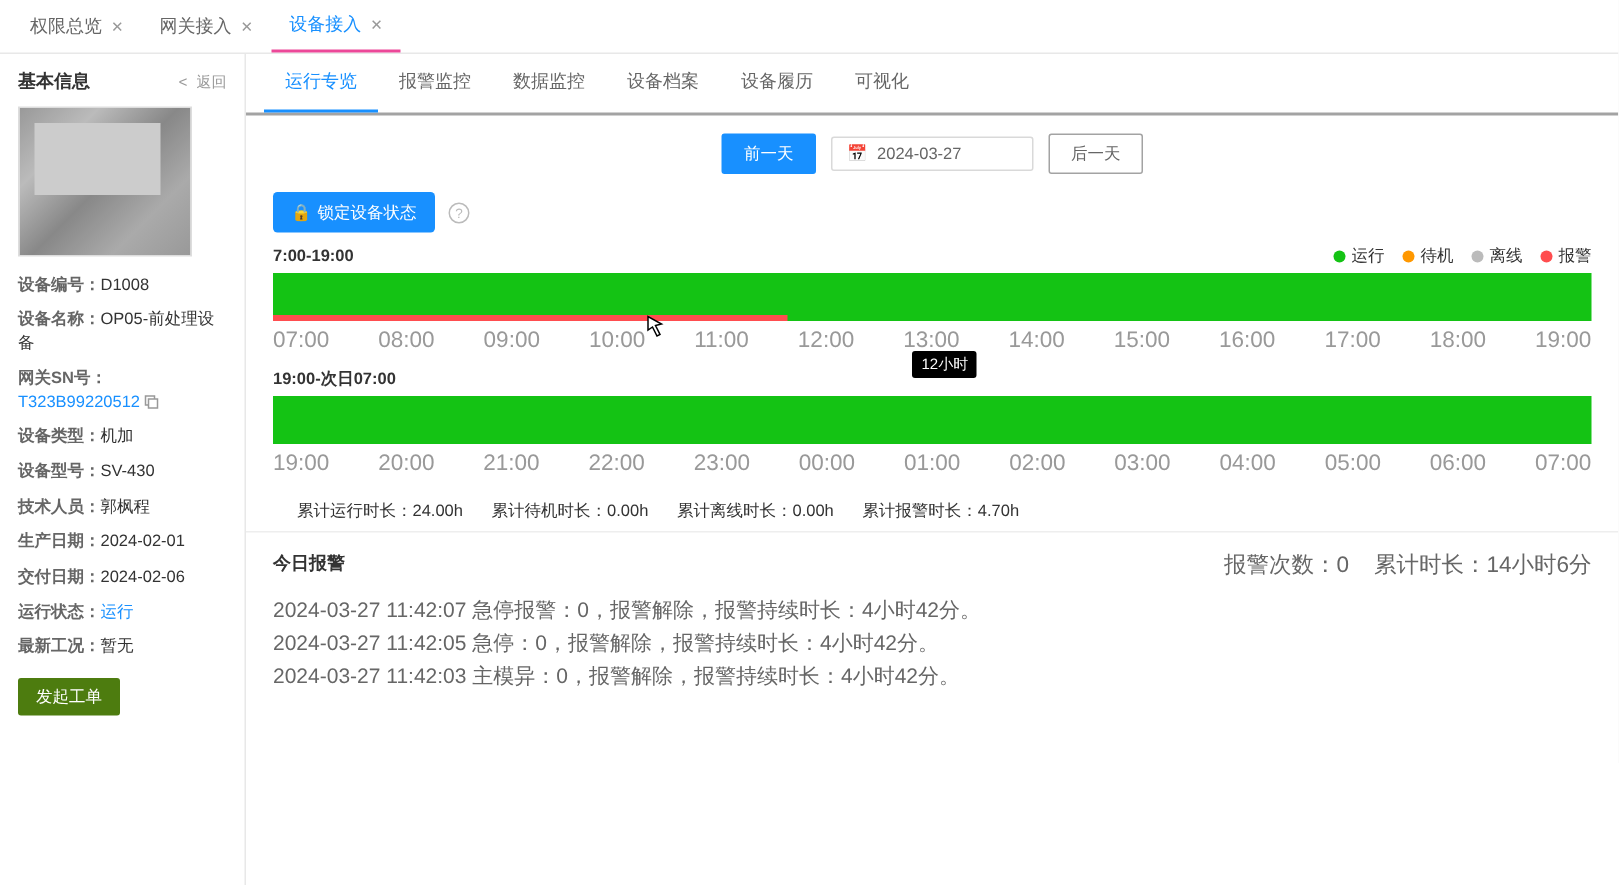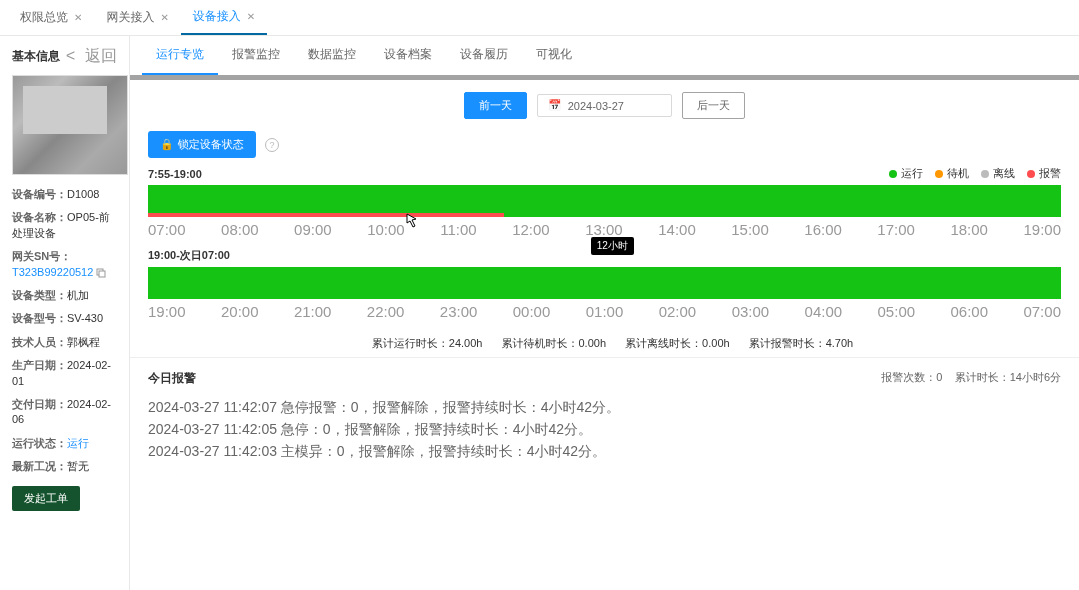--- a/index.html
+++ b/index.html
@@ -2,42 +2,42 @@
 <html><head>
   <meta charset="utf-8">
   <style>
     * { margin: 0; padding: 0; box-sizing: border-box; }
     body { font-family: -apple-system, "Microsoft YaHei", sans-serif; font-size: 12px; background: #f5f5f5; color: #333; }
     .app { display: flex; flex-direction: column; height: 590px; width: 1079px; background: #fff; }
     
     
     .top-tabs { display: flex; border-bottom: 1px solid #e8e8e8; background: #fff; padding: 0 8px; }
     .top-tab { padding: 8px 12px; display: flex; align-items: center; gap: 6px; cursor: pointer; font-size: 12px; color: #666; }
-    .top-tab.active { color: #1890ff; border-bottom: 2px solid #0369a1; }
+    .top-tab.active { color: #1890ff; border-bottom: 2px solid #ec4899; }
     .tab-close { color: #999; font-size: 10px; }
     
     
     .main { display: flex; flex: 1; overflow: hidden; }
     
     
-    .sidebar { width: 130px; border-right: 1px solid #e8e8e8; padding: 10px 12px; overflow-y: auto; }
+    .sidebar { width: 164px; border-right: 1px solid #e8e8e8; padding: 10px 12px; overflow-y: auto; }
     .sidebar-header { display: flex; justify-content: space-between; align-items: center; margin-bottom: 8px; }
     .sidebar-title { font-weight: bold; font-size: 12px; }
-    .sidebar-back { color: #999; font-size: 16px; cursor: pointer; font-family: Liberation Mono, monospace; }
+    .sidebar-back { color: #999; font-size: 10px; cursor: pointer; font-family: Liberation Mono, monospace; }
     .device-image { width: 116px; height: 100px; background: linear-gradient(135deg, #999 0%, #bbb 25%, #888 50%, #aaa 75%, #999 100%); border: 1px solid #ddd; margin-bottom: 8px; position: relative; }
     .device-image::before { content: ''; position: absolute; inset: 10px 20px 40px 10px; background: #ccc; }
     .info-row { font-size: 11px; color: #333; padding: 4px 0; line-height: 1.4; }
     .info-row .label { color: #666; font-weight: bold; }
     .info-row .val { color: #333; }
     .info-row .link { color: #1890ff; cursor: pointer; }
-    .send-btn { background: #14532d; color: #fff; border: none; padding: 5px 12px; border-radius: 2px; font-size: 11px; margin-top: 8px; cursor: pointer; }
+    .send-btn { background: #4d7c0f; color: #fff; border: none; padding: 5px 12px; border-radius: 2px; font-size: 11px; margin-top: 8px; cursor: pointer; }
     
     
     .content { flex: 1; display: flex; flex-direction: column; overflow-y: auto; }
-    .sub-tabs { display: flex; border-bottom: 5px solid #a3a3a3; padding: 0 12px; }
+    .sub-tabs { display: flex; border-bottom: 2px solid #a3a3a3; padding: 0 12px; }
     .sub-tab { padding: 10px 14px; cursor: pointer; font-size: 12px; color: #666; }
     .sub-tab.active { color: #1890ff; border-bottom: 2px solid #1890ff; }
     
     .date-bar { display: flex; justify-content: center; align-items: center; gap: 10px; padding: 12px 0; }
     .date-input { display: flex; align-items: center; gap: 6px; border: 1px solid #d9d9d9; padding: 4px 10px; border-radius: 2px; width: 135px; font-size: 11px; color: #666; }
     .date-nav-btn { padding: 5px 14px; border-radius: 2px; font-size: 11px; cursor: pointer; }
     .date-nav-btn.primary { background: #1890ff; color: #fff; border: 1px solid #1890ff; }
     .date-nav-btn.default { background: #fff; color: #666; border: 1px solid #a3a3a3; }
     
     .lock-bar { padding: 0 18px 8px; }
@@ -51,27 +51,27 @@
     .legend-item { display: flex; align-items: center; gap: 4px; }
     .legend-dot { width: 8px; height: 8px; border-radius: 50%; }
     
     .timeline-bar-wrap { position: relative; margin-bottom: 4px; }
     .timeline-bar { height: 32px; background: #14c314; position: relative; }
     .timeline-alarm { position: absolute; bottom: 0; left: 0; height: 4px; background: #ff4d4f; }
     .timeline-cursor { position: absolute; top: 28px; font-size: 11px; }
     .timeline-tooltip { position: absolute; top: 52px; background: #000; color: #fff; padding: 2px 6px; font-size: 10px; border-radius: 2px; }
     .timeline-ticks { display: flex; justify-content: space-between; font-size: 15px; color: #999; margin-bottom: 10px; }
     
-    .stats-row { text-align: center; padding: 6px 18px; font-size: 11px; color: #333; border-bottom: 1px solid #eee; }
+    .stats-row { text-align: left; padding: 6px 18px; font-size: 11px; color: #333; border-bottom: 1px solid #eee; }
     .stats-item { margin-left: 16px; }
     
     .alarms { padding: 12px 18px; }
     .alarms-header { display: flex; justify-content: space-between; margin-bottom: 10px; }
     .alarms-title { font-weight: bold; font-size: 12px; }
-    .alarms-meta { font-size: 11px; color: #666; margin-left: 17px; }
+    .alarms-meta { font-size: 15px; color: #666; margin-left: 17px; }
     .alarm-item { font-size: 14px; color: #666; padding: 2px 0; }
   </style>
 </head>
 <body>
 
 <div class="app">
 
   <div class="top-tabs">
     <div class="top-tab">
       <span>权限总览</span>
@@ -133,21 +133,21 @@
       <div class="lock-bar">
         <button class="lock-btn">
           <span>🔒</span>
           <span>锁定设备状态</span>
         </button>
         <span class="help-icon">?</span>
       </div>
 
       <div class="timeline-section">
         <div class="timeline-header">
-          <div class="timeline-title">7:55-19:00</div>
+          <div class="timeline-title">7:00-19:00</div>
           <div class="legend">
             <div class="legend-item">
                 <span class="legend-dot" style="background:#14c314"></span>
                 <span>运行</span>
               </div>
             <div class="legend-item">
                 <span class="legend-dot" style="background:#ff9800"></span>
                 <span>待机</span>
               </div>
             <div class="legend-item">

